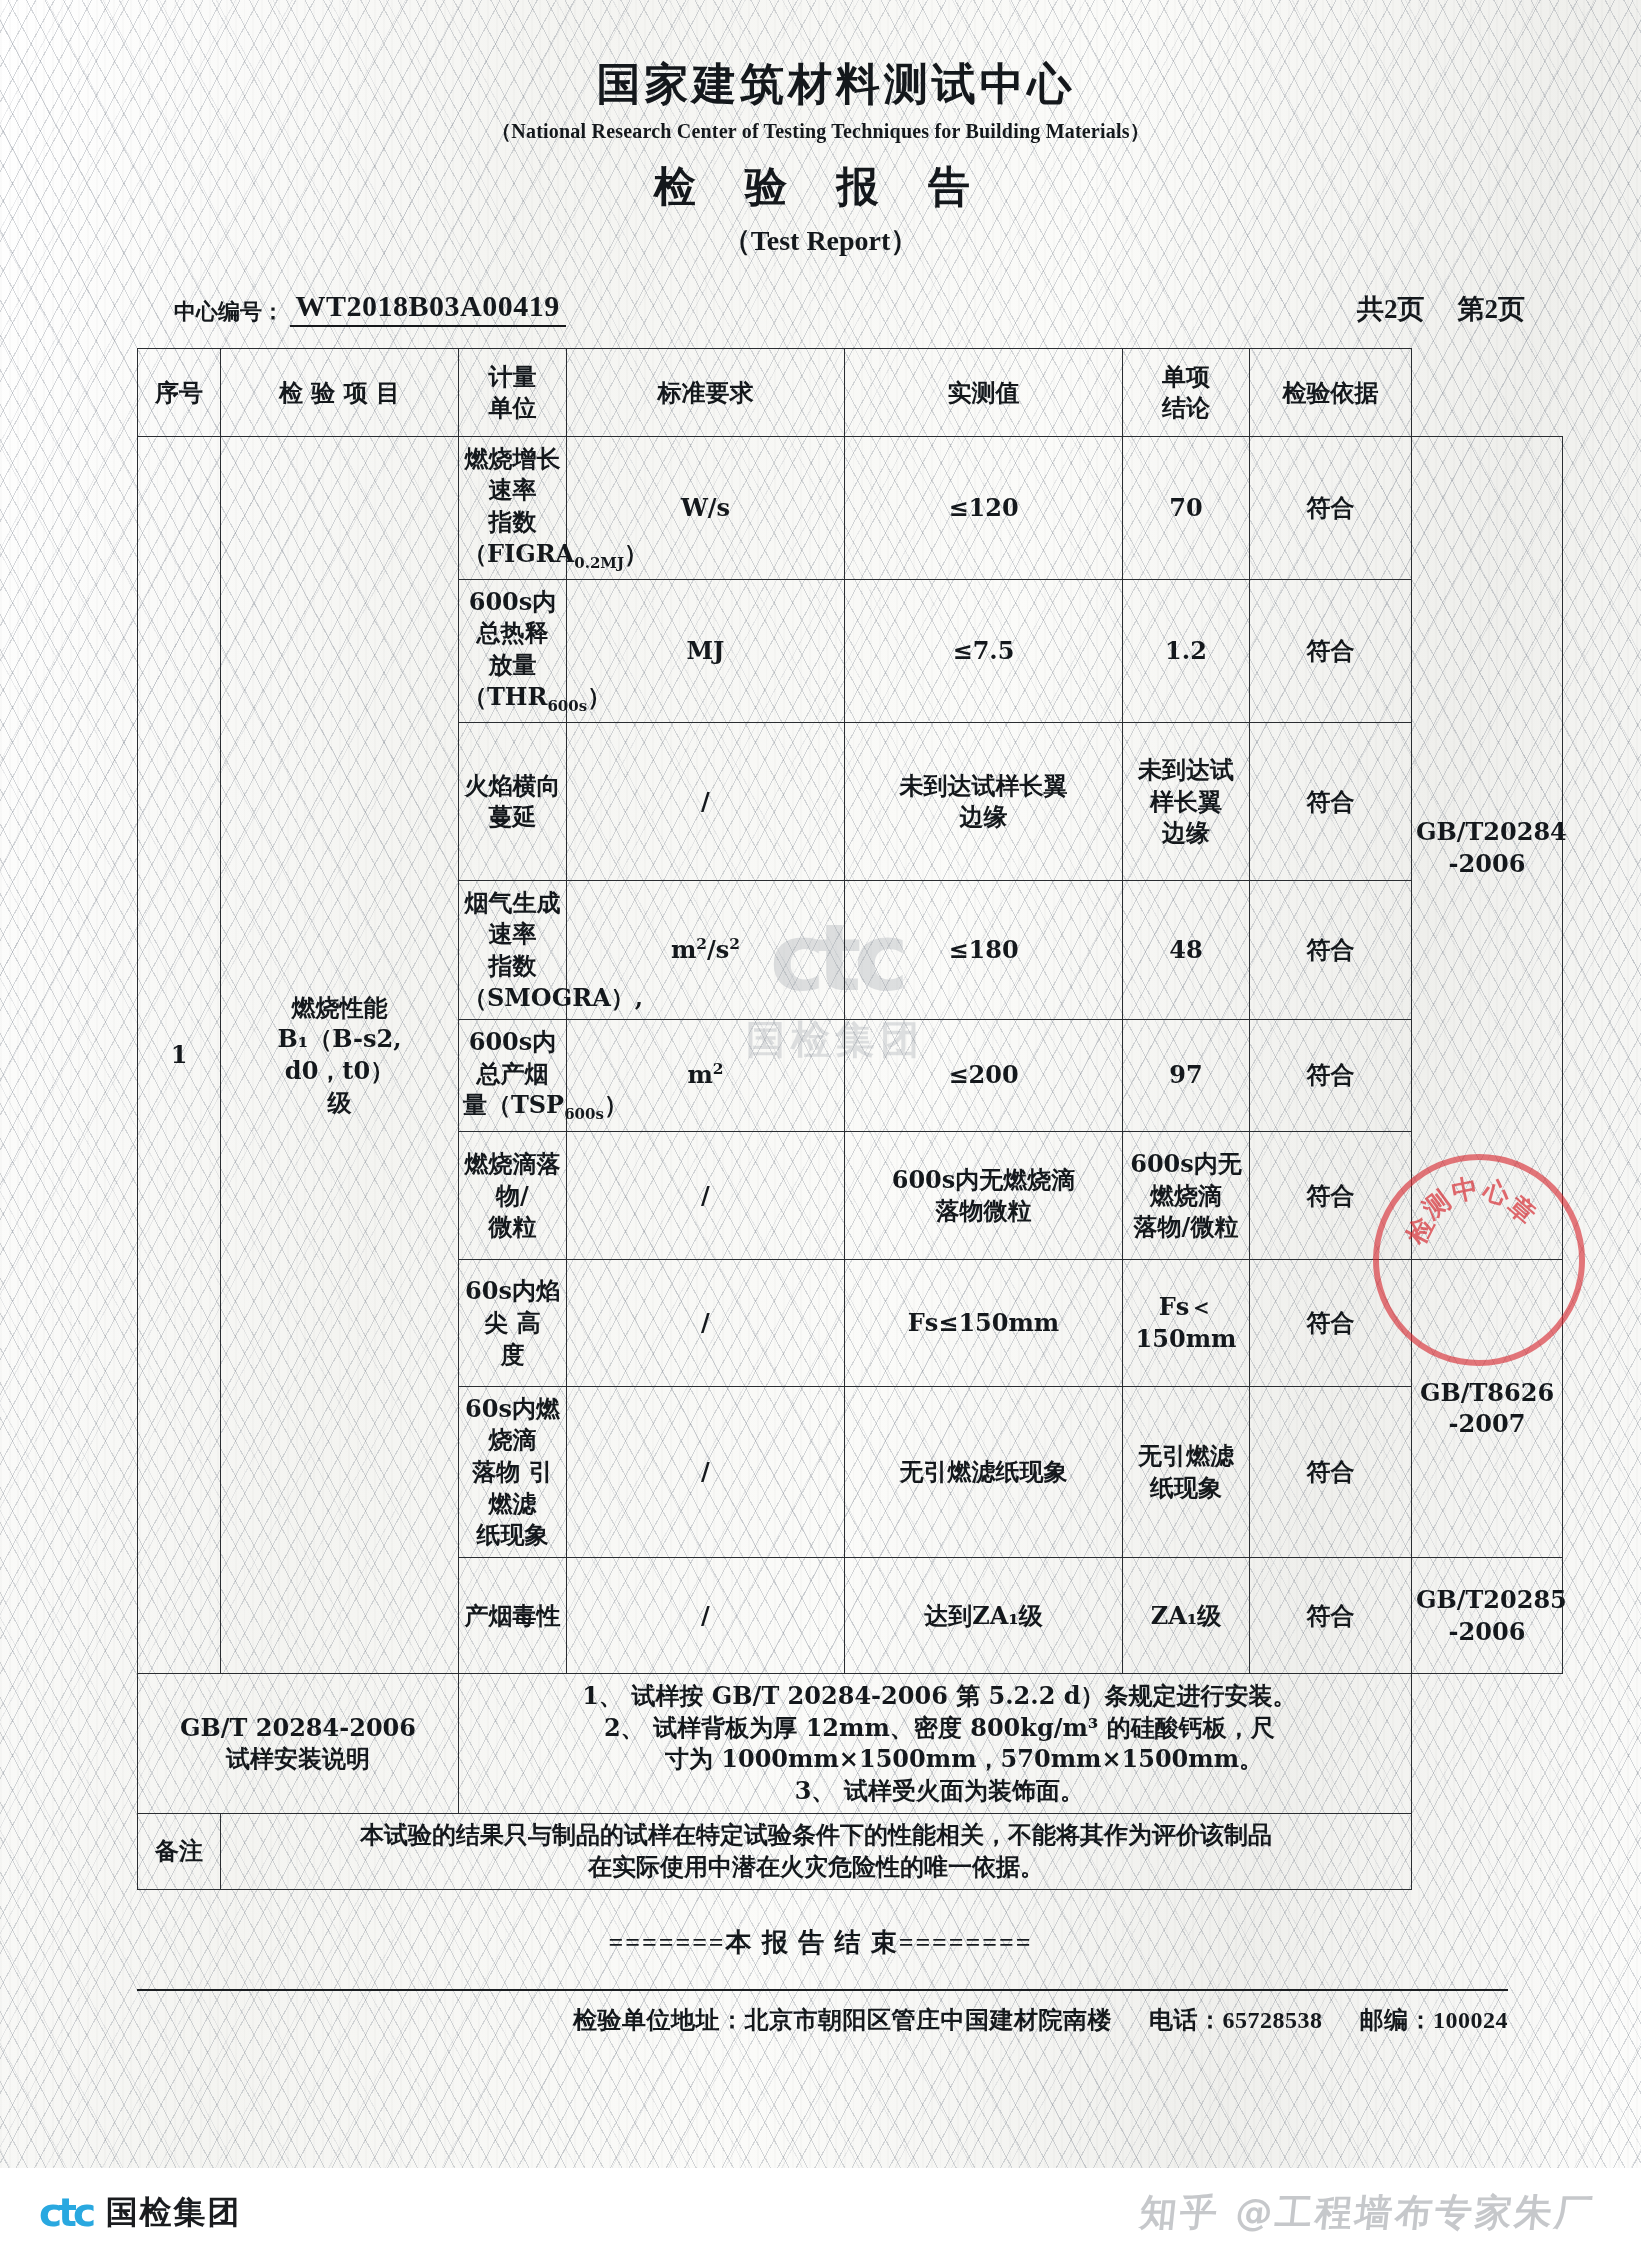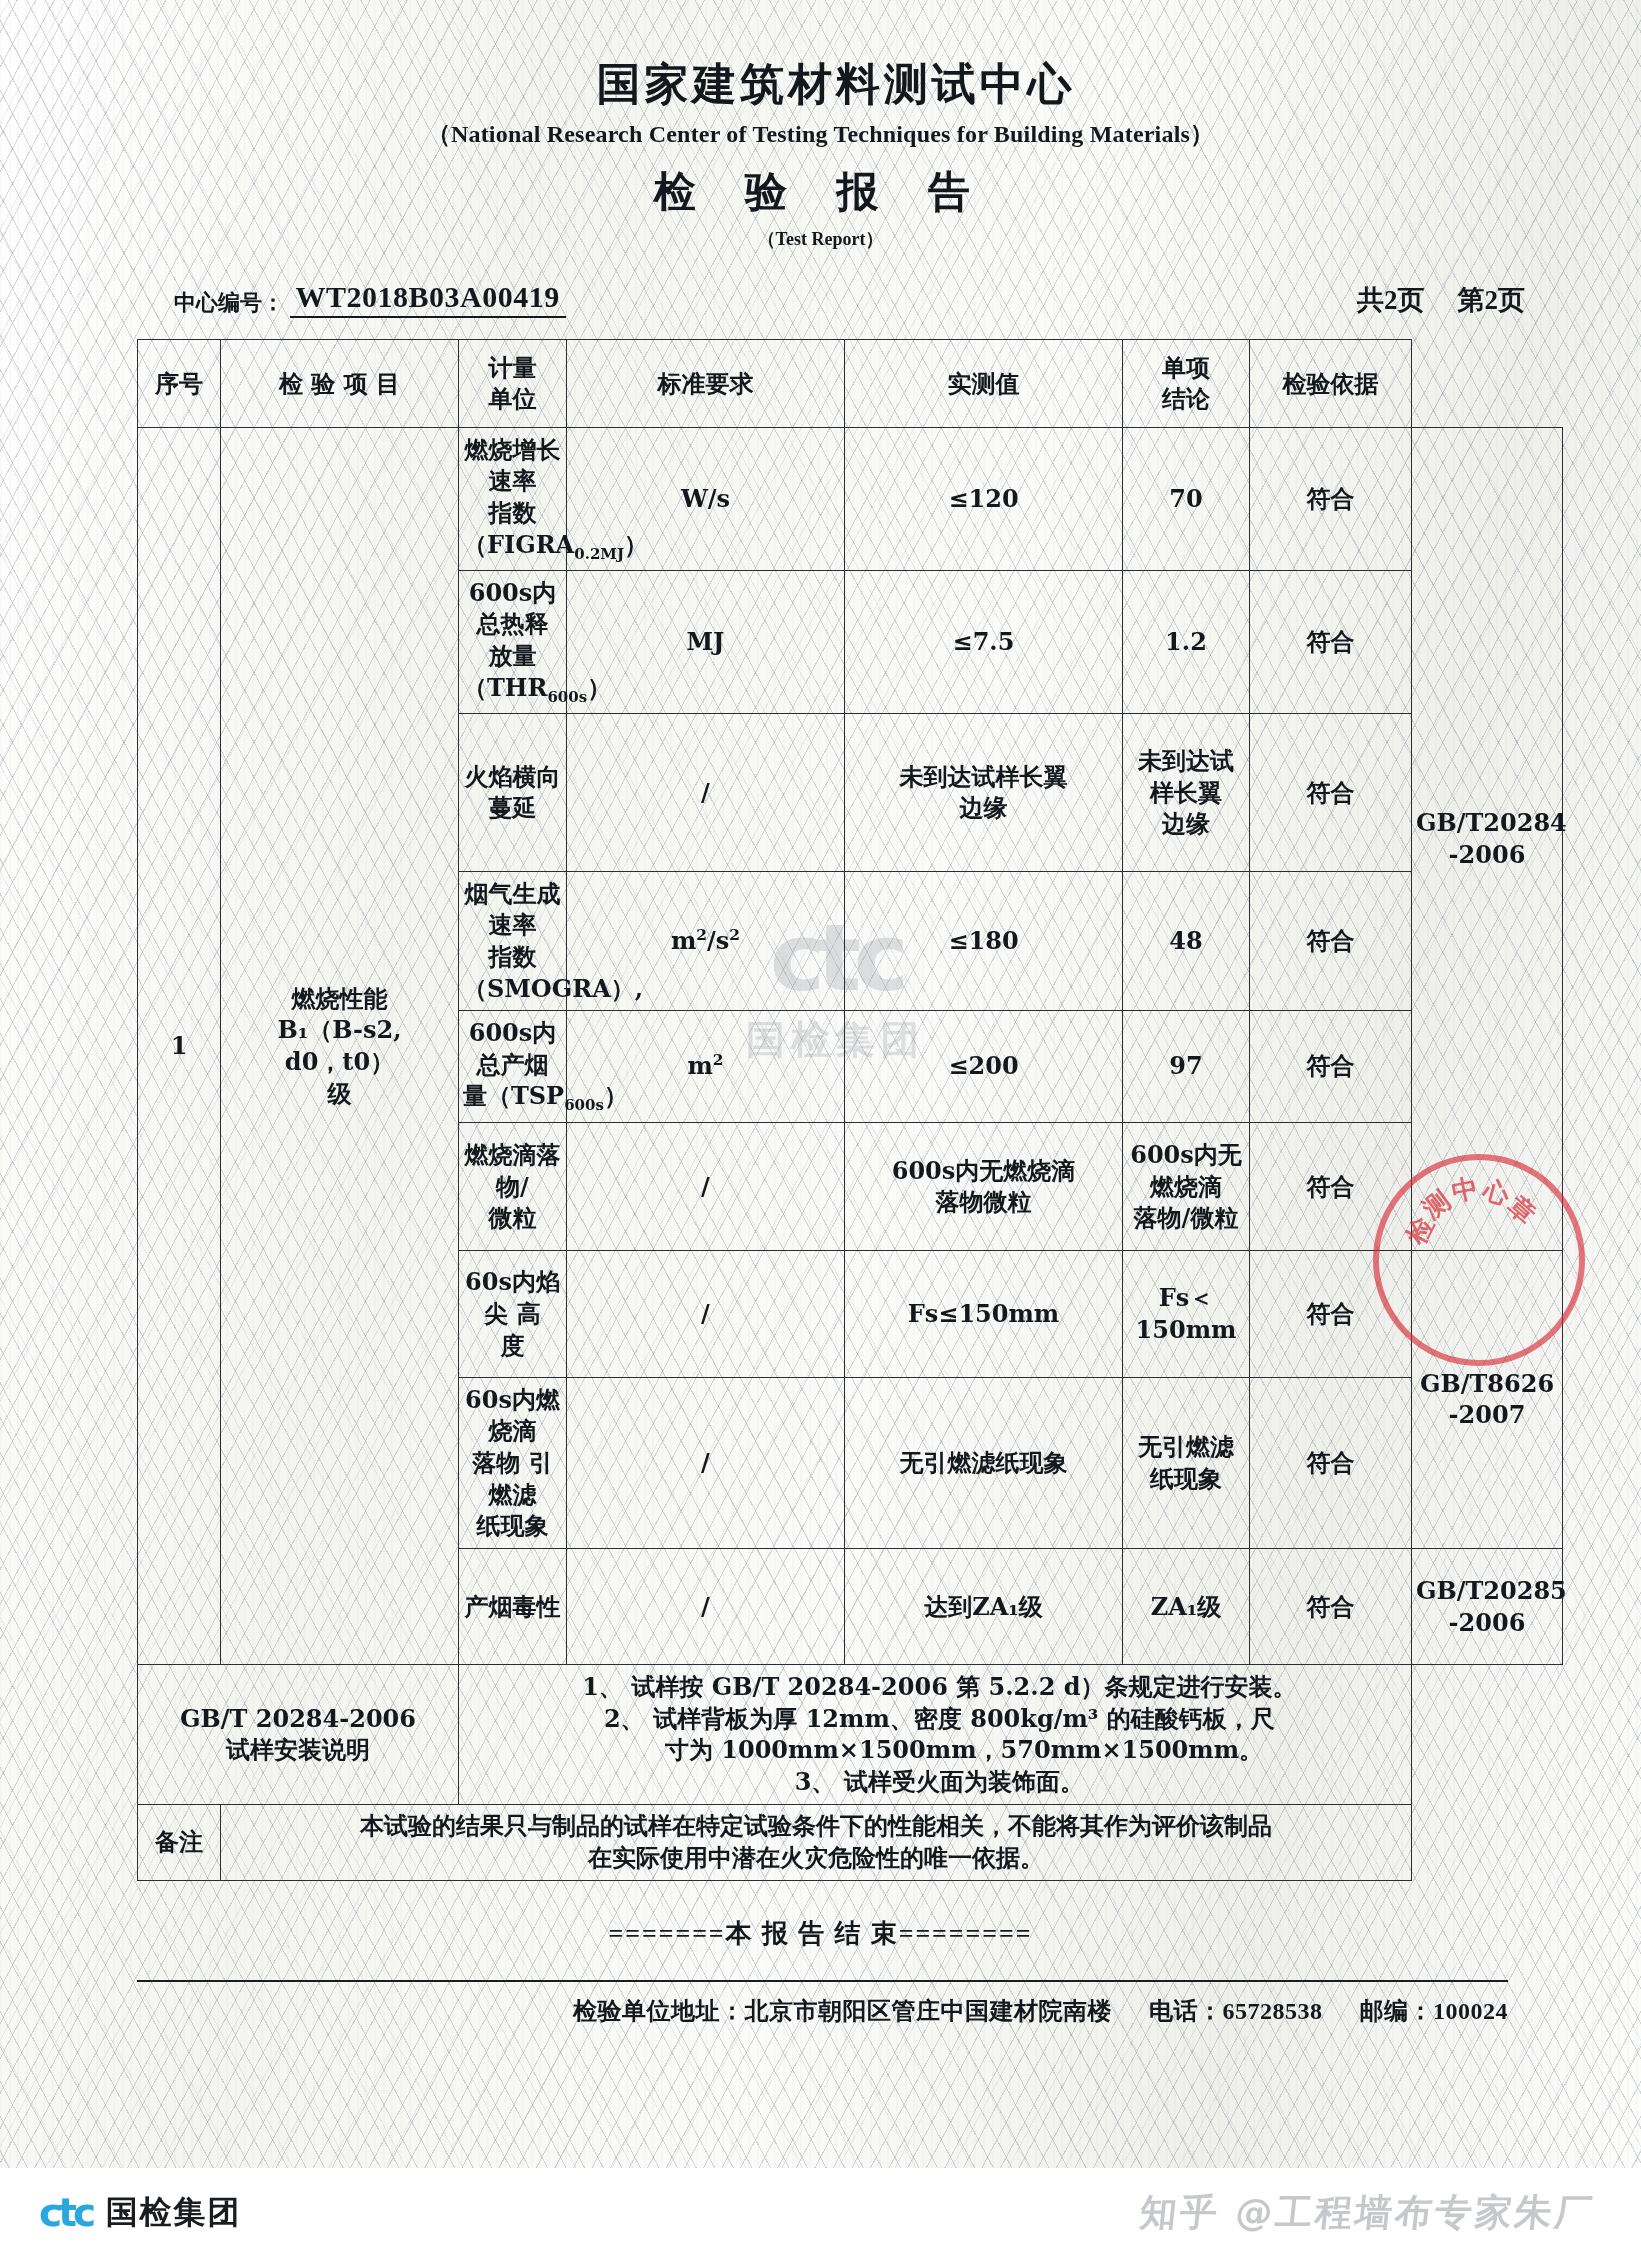--- a/index.html
+++ b/index.html
@@ -49,34 +49,34 @@
   .title-cn {
     font-size: 44px;
     font-weight: bold;
     letter-spacing: 3.9px;
     padding-top: 60px;
     line-height: 1.1;
     font-family: "DejaVu Serif", "Liberation Serif", serif;
     padding-left: 31px;
   }
   .title-en {
-    font-size: 24px;
+    font-size: 20px;
     font-weight: bold;
     margin-top: 9.7px;
     letter-spacing: 0.2px;
   }
   .title-cn2 {
     font-size: 42px;
     font-weight: bold;
     letter-spacing: 17.4px;
     margin-top: 13.5px;
     font-family: "DejaVu Serif", "Liberation Serif", serif;
   }
   .title-en2 {
-    font-size: 18px;
+    font-size: 28px;
     font-weight: bold;
     margin-top: 7.7px;
   }
 
   .numline {
     margin-top: 29px;
     padding: 0 116px 0 174px;
     display: flex;
     align-items: flex-end;
     font-size: 26px;

